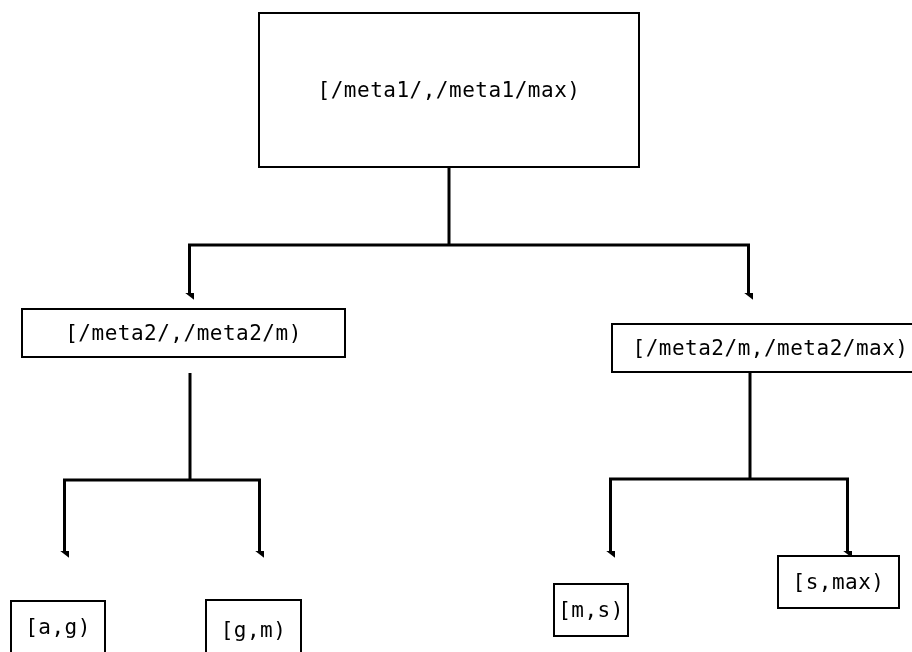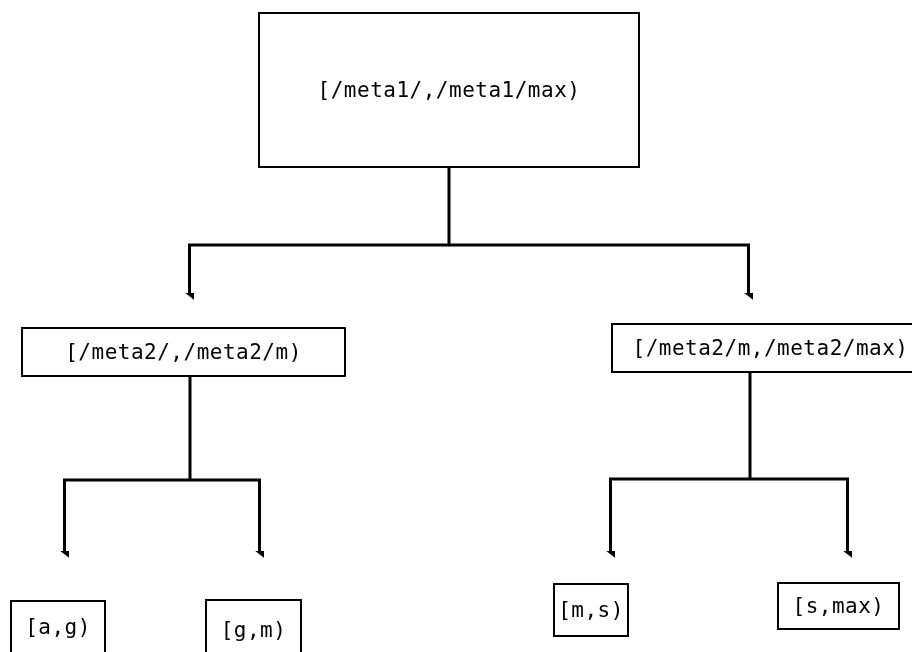--- a/index.html
+++ b/index.html
@@ -48,21 +48,21 @@
   #node-root {
     left: 258px;
     top: 12px;
     width: 382px;
     height: 156px;
     font-size: 21px;
   }
   
   #node-meta2-low {
     left: 21px;
-    top: 327px;
+    top: 308px;
     width: 325px;
     height: 50px;
     font-size: 21px;
   }
   #node-meta2-high {
     left: 611px;
     top: 323px;
     width: 319px;
     height: 50px;
     font-size: 21px;
@@ -84,23 +84,23 @@
   }
   #node-leaf-ms {
     left: 553px;
     top: 583px;
     width: 76px;
     height: 54px;
     font-size: 21px;
   }
   #node-leaf-smax {
     left: 777px;
-    top: 582px;
+    top: 555px;
     width: 123px;
-    height: 48px;
+    height: 54px;
     font-size: 21px;
     text-align: right;
   }
 </style>
 </head>
 <body>
 
 <div id="canvas">
 
   <svg id="edges" viewBox="0 0 912 652" width="912" height="652" xmlns="http://www.w3.org/2000/svg">

